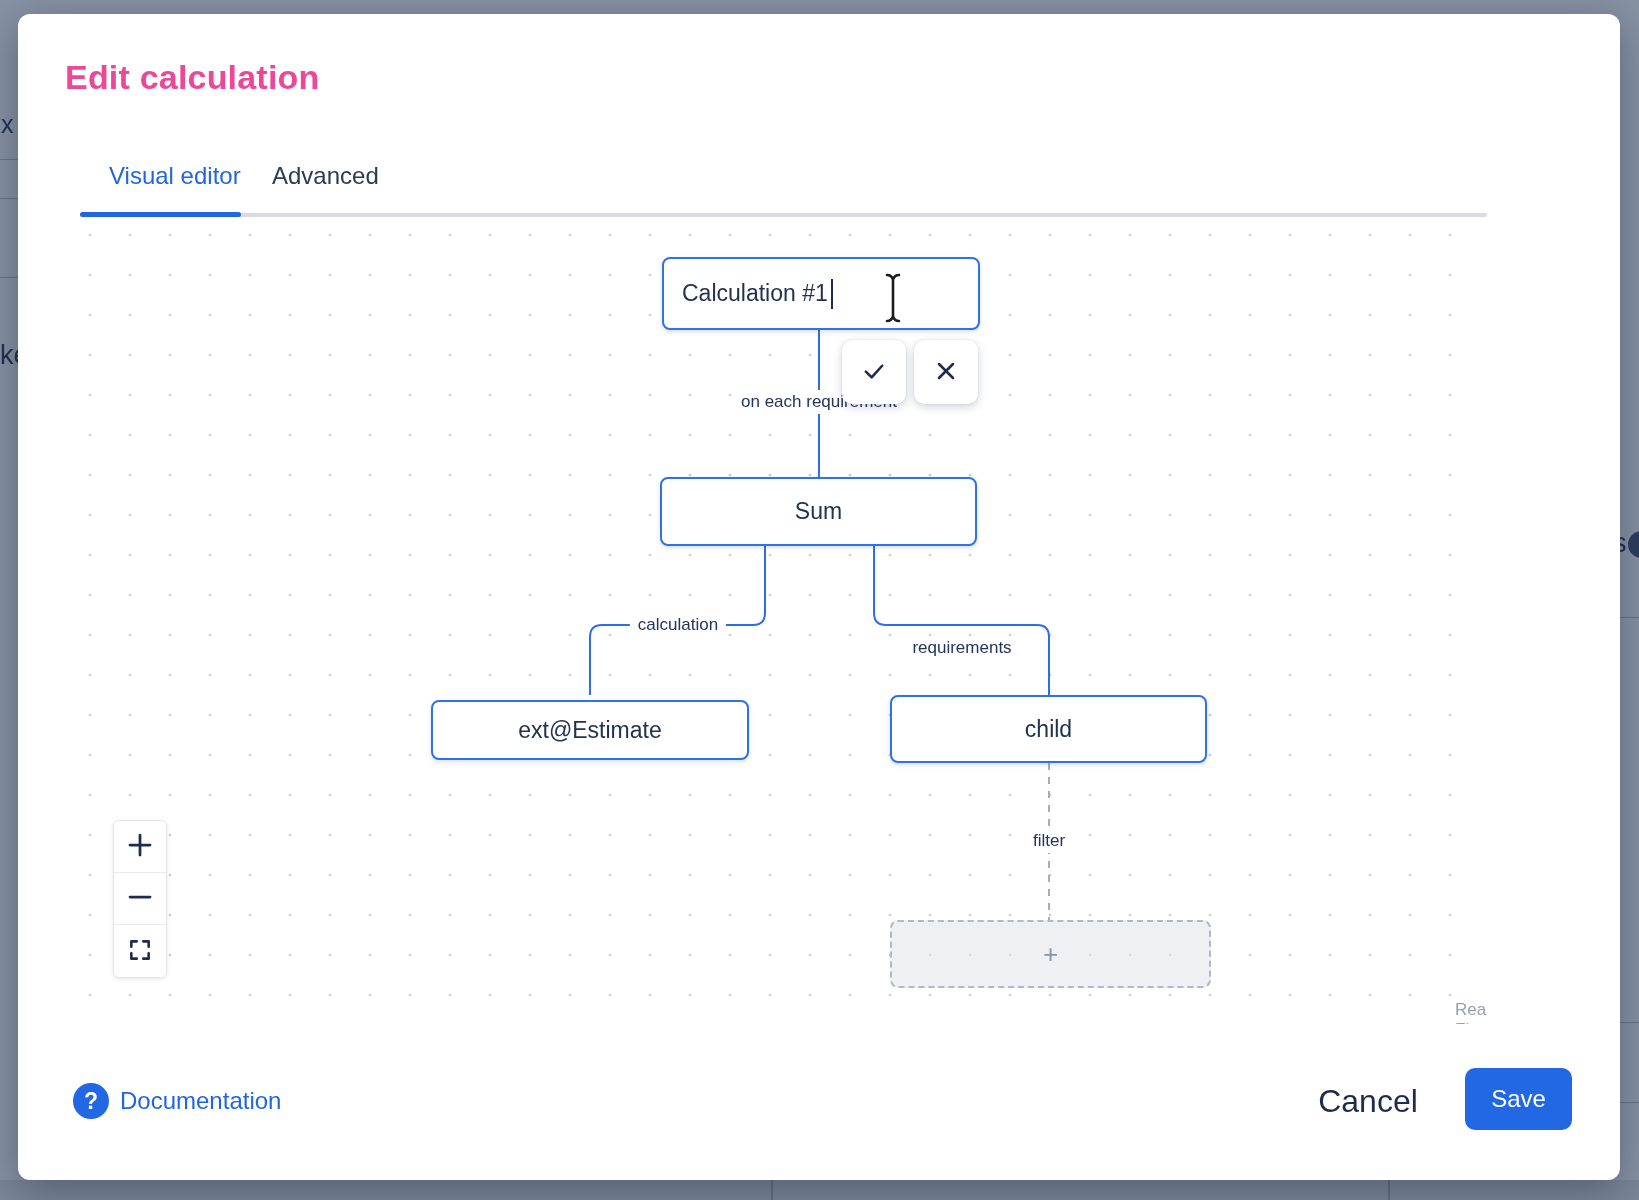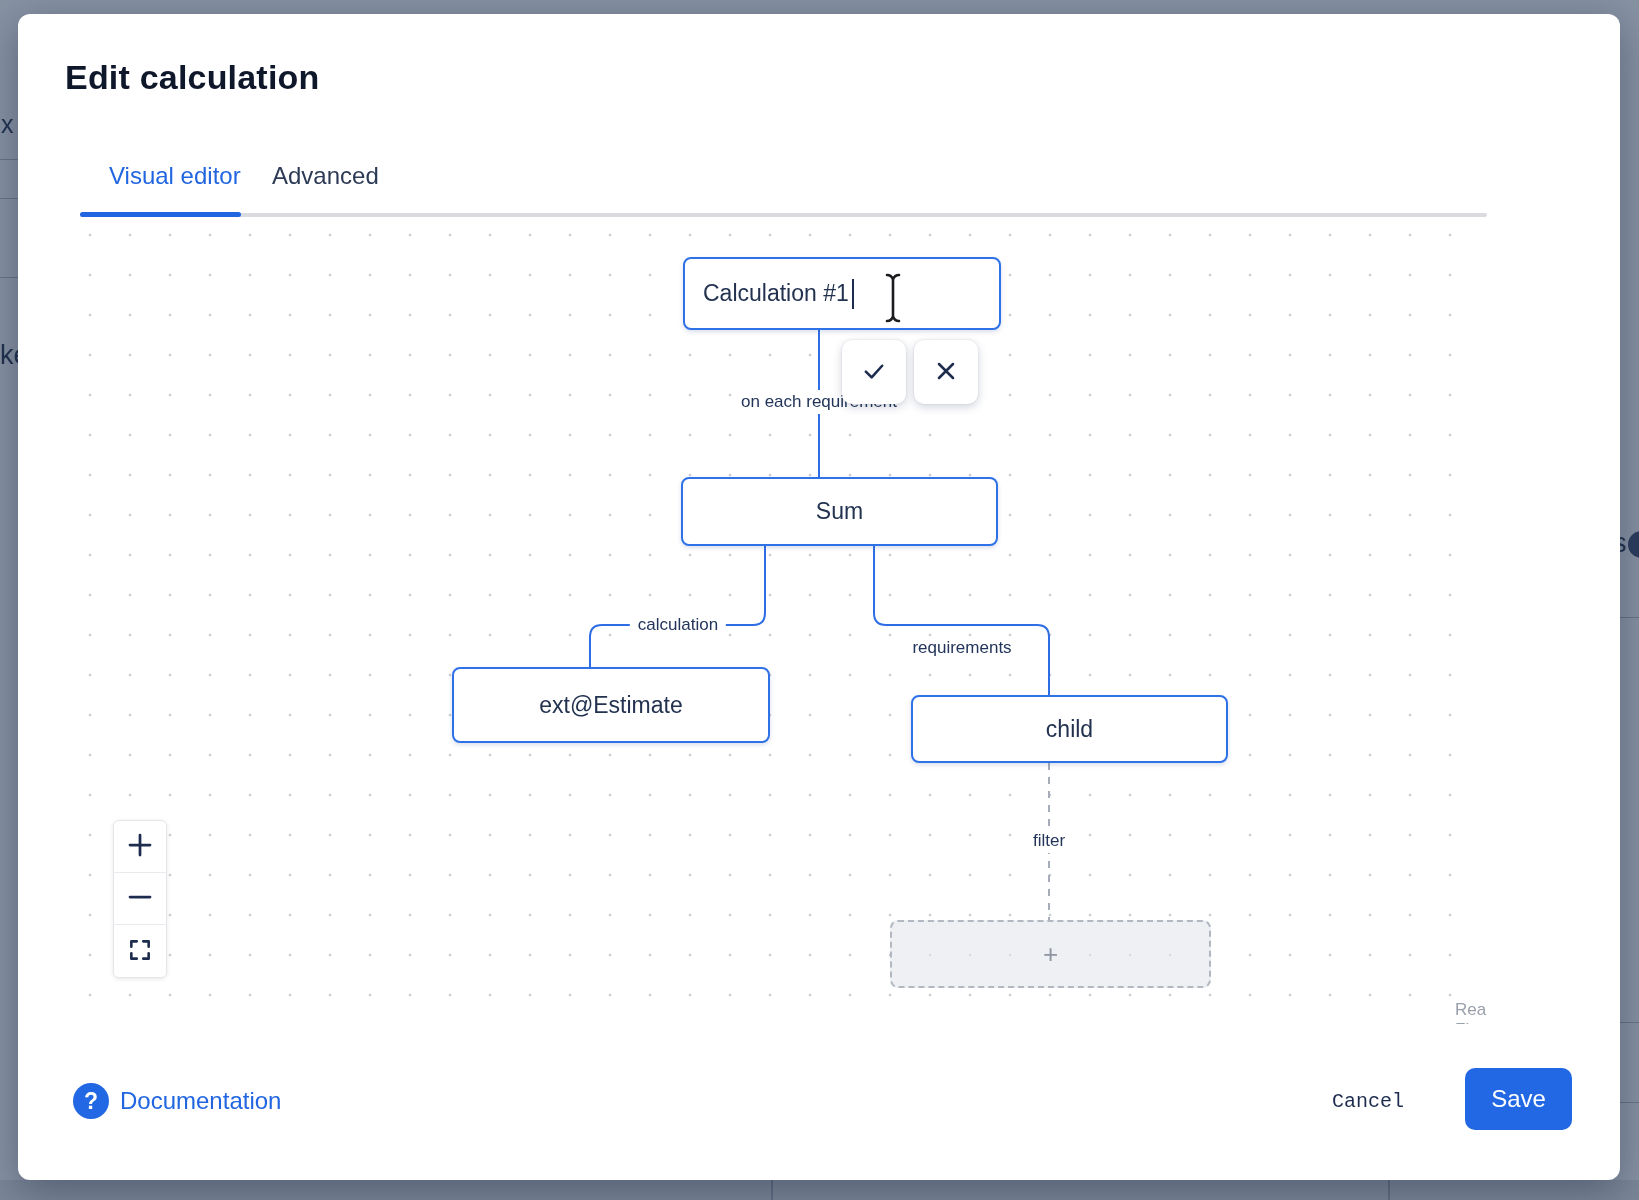--- a/index.html
+++ b/index.html
@@ -26,21 +26,21 @@
   
   #modal {
     position: absolute; left: 18px; top: 14px;
     width: 1602px; height: 1166px;
     background: #ffffff; border-radius: 12px;
     box-shadow: 0 10px 40px rgba(15,25,50,0.38);
     z-index: 1;
   }
   .modal-title {
     position: absolute; left: 47px; top: 44px;
-    font-size: 34px; font-weight: 600; color: #0f172a;
+    font-size: 34px; font-weight: 600; color: #ec4899;
     letter-spacing: 0.2px;
   }
 
   
   .tab {
     position: absolute; top: 148px;
     font-size: 24px; cursor: pointer; white-space: nowrap;
   }
   .tab-active { left: 66px; color: #2166e0; margin-left: 25px; }
   .tab-inactive { left: 254px; color: #2c3a55; }
@@ -64,21 +64,20 @@
   }
   #edges { position: absolute; left: 0; top: 0; pointer-events: none; }
 
   .node {
     position: absolute; background: #fff;
     border: 2px solid #2f72e8; border-radius: 8px;
     display: flex; align-items: center; justify-content: center;
     font-size: 23px; color: #22324f;
     box-shadow: 0 2px 4px rgba(45,80,150,0.18);
     cursor: pointer;
-    margin-left: 21px;
   }
   .node-input-box {
     justify-content: flex-start; padding-left: 18px;
     cursor: text;
   }
   .caret {
     display: inline-block; width: 2px; height: 30px;
     background: #1d2c4e; margin-left: 3px; vertical-align: -6px;
   }
   .edge-label {
@@ -129,22 +128,22 @@
     display: flex; align-items: center; justify-content: center;
     font-size: 23px; font-weight: 700; cursor: pointer;
   }
   .doc-link {
     position: absolute; left: 102px; top: 1073px;
     font-size: 24px; color: #2166e0; cursor: pointer;
   }
   .cancel-btn {
     position: absolute; left: 1290px; top: 1064px;
     width: 120px; height: 46px; background: transparent; border: none;
-    font-size: 20px; color: #1d2c4e; cursor: pointer;
-    font-family: Liberation Mono, monospace;
+    font-size: 32px; color: #1d2c4e; cursor: pointer;
+    font-family: Liberation Sans, sans-serif;
   }
   .save-btn {
     position: absolute; left: 1447px; top: 1054px;
     width: 107px; height: 62px;
     background: #2267e3; border: none; border-radius: 10px;
     font-size: 24px; color: #ffffff; cursor: pointer;
     font-family: "Liberation Sans", sans-serif;
   }
 </style>
 </head>
@@ -208,21 +207,21 @@
       </button>
       <button class="confirm-btn" style="left:834px; top:122px">
         <span>
           <svg width="28" height="28" viewBox="0 0 24 24">
               <path d="M6 6 L18 18 M18 6 L6 18" stroke="#1d2c4e" stroke-width="2.2" fill="none" stroke-linecap="round"></path>
             </svg>
         </span>
       </button>
 
       <div class="node" style="left:580px; top:259px; width:317px; height:69px">Sum</div>
-      <div class="node" style="left:351px; top:449px; width:318px; height:76px">ext@Estimate</div>
+      <div class="node" style="left:351px; top:482px; width:318px; height:60px">ext@Estimate</div>
       <div class="node" style="left:810px; top:477px; width:317px; height:68px">child</div>
       <div class="placeholder-node" style="left:810px; top:702px; width:321px; height:68px">+</div>
 
       <div class="controls">
         <button class="control-btn">
           <span>
             <svg width="30" height="30" viewBox="0 0 24 24">
                 <path d="M12 4 V20 M4 12 H20" stroke="#1d2c4e" stroke-width="2.2" fill="none" stroke-linecap="round"></path>
               </svg>
           </span>

